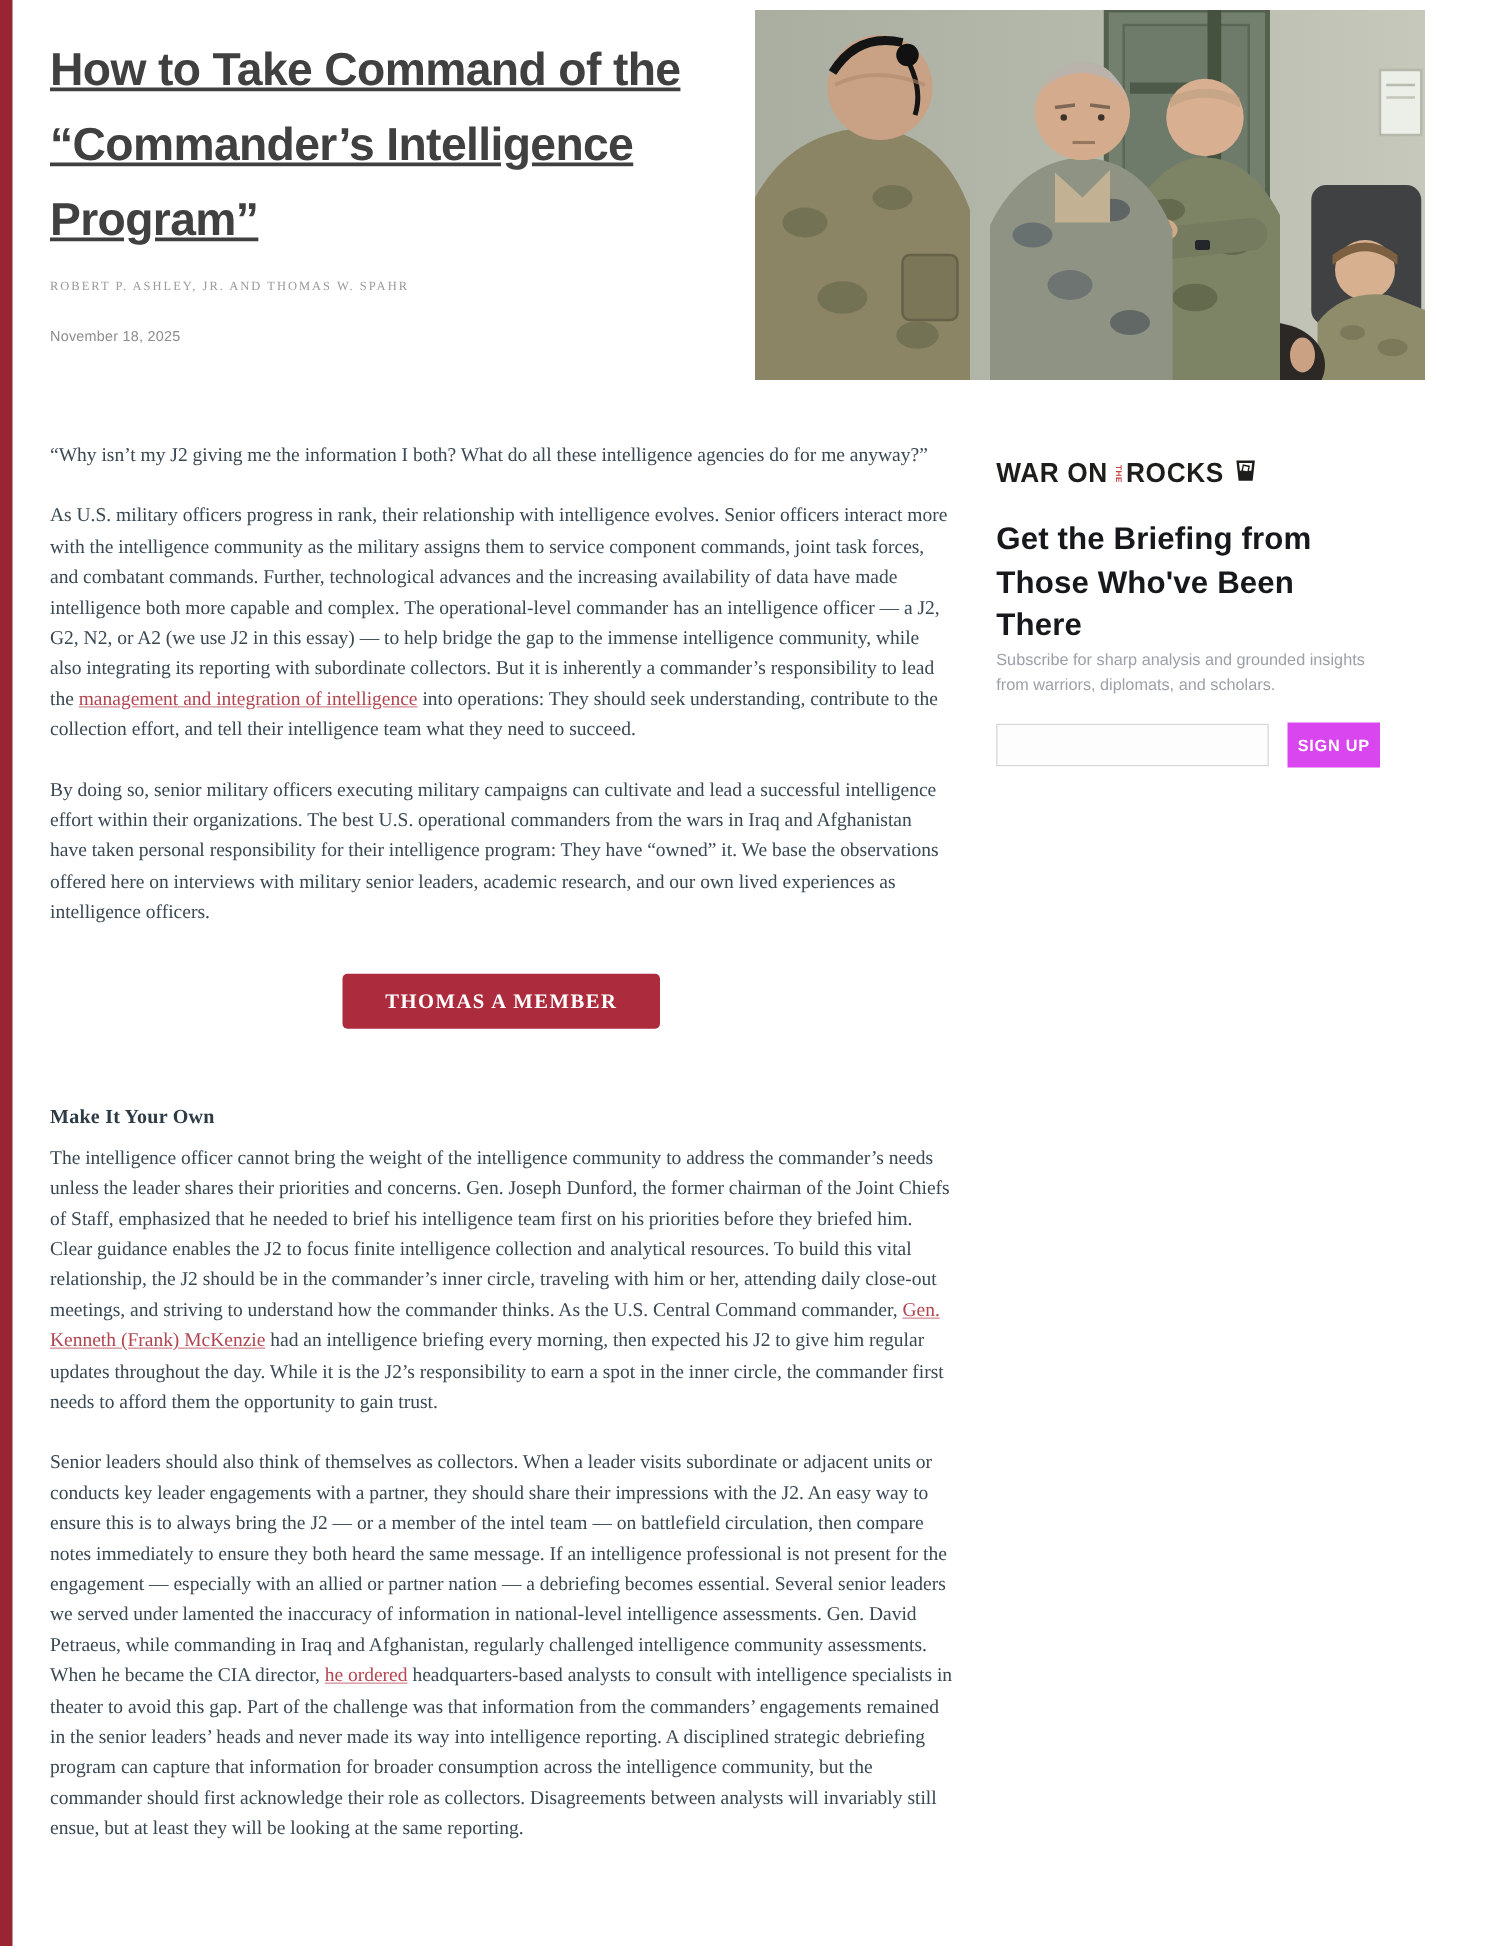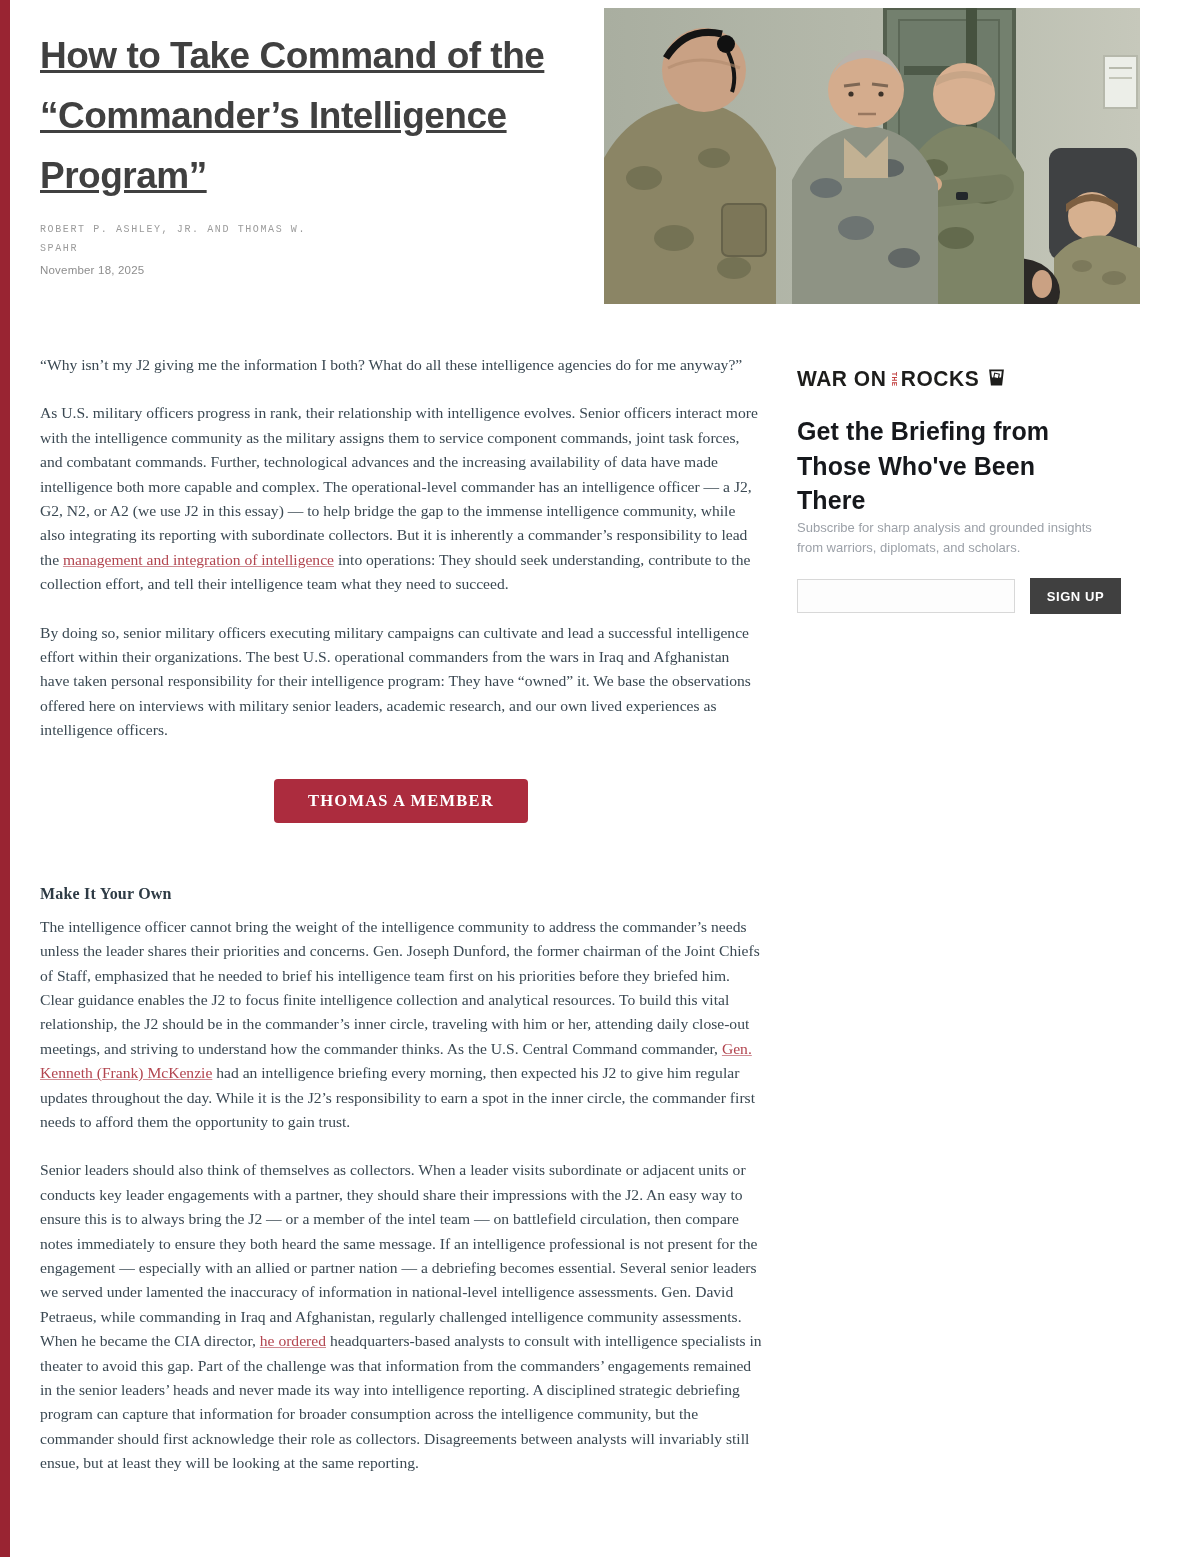--- a/index.html
+++ b/index.html
@@ -14,21 +14,21 @@
   }
   
   .page-title {
     position:absolute; left:40px; top:26px; width:525px;
     font-family:"Liberation Sans", sans-serif;
     font-size:37px; font-weight:800; letter-spacing:-0.5px;
     line-height:1.62; color:#404040;text-decoration:underline;
   }
   .byline {
     position:absolute; left:40px; top:220px; width:300px;
-    font-family:Liberation Mono, monospace;
+    font-family:Liberation Serif, serif;
     font-size:10px; letter-spacing:1.6px; line-height:1.9;
     color:#9b9b9b;
   }
   .pub-date {
     position:absolute; left:40px; top:264px;
     font-size:11.5px; color:#8d8d8d; letter-spacing:0.2px;
   }
   
   .hero {
     position:absolute; left:604px; top:8px; width:536px; height:296px;
@@ -72,21 +72,21 @@
   }
   .sb-sub {
     font-size:13px; line-height:1.6; color:#9ca1a8; width:320px;
   }
   .sb-form { margin-top:19px; display:flex; align-items:center; gap:15px; }
   .sb-input {
     width:218px; height:34px; border:1px solid #d8d8d8; background:#fdfdfd;
     font-size:13px; padding:0 10px; outline:none;
   }
   .sb-signup {
-    width:91px; height:36px; background:#404040; color:#ffffff; border:none;
+    width:74px; height:36px; background:#d946ef; color:#ffffff; border:none;
     font-family:"Liberation Sans", sans-serif; font-size:13px; font-weight:800;
     letter-spacing:0.6px; cursor:pointer;
   }
 </style>
 </head>
 <body>
 
 <div class="page">
   <div class="left-accent"></div>
 

